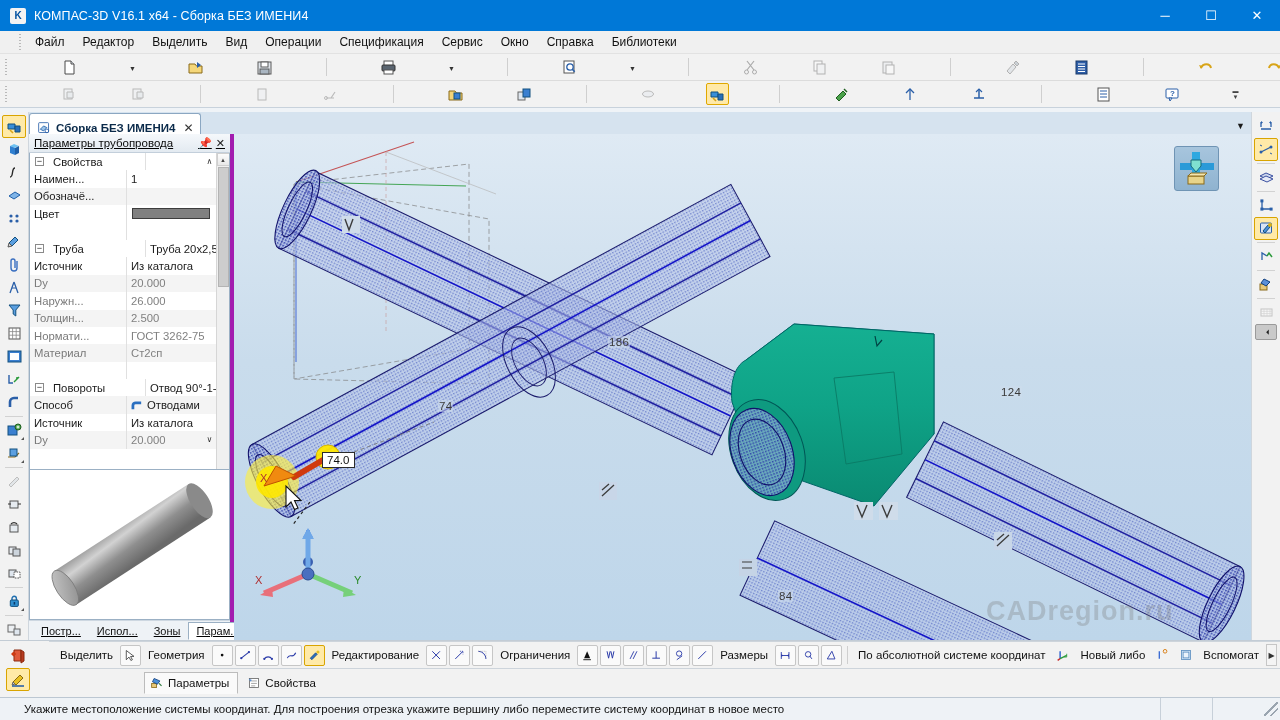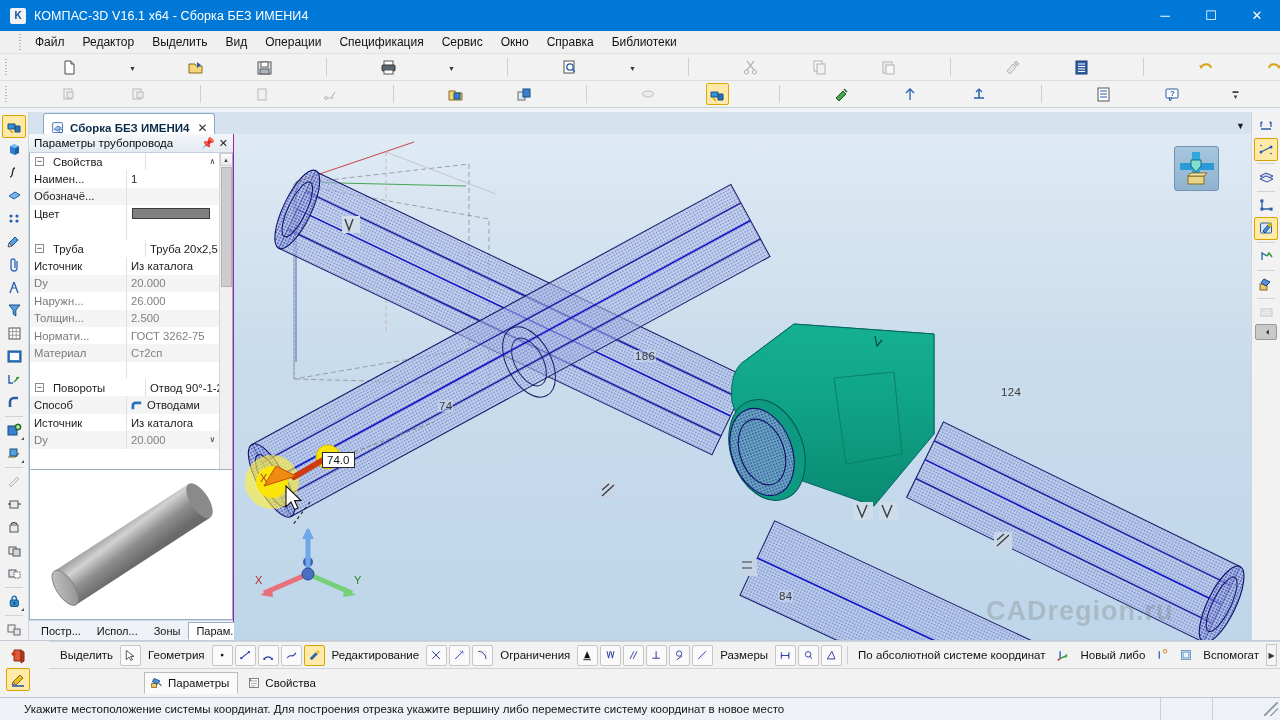--- a/index.html
+++ b/index.html
@@ -109,33 +109,33 @@
   
   .doctab-row {
     position: absolute; top: 112px; left: 29px; width: 1222px; height: 22px;
     background: #d6e3ef; display: flex; align-items: flex-end;
   }
   .doctab {
     height: 21px; display: flex; align-items: center; gap: 5px;
     padding: 8px 6px 0 7px; background: #fff;
     border: 1px solid #8ba7c2; border-bottom: none;
     border-radius: 3px 3px 0 0; font-size: 11.5px; font-weight: bold; color: #0a2a4a;
-    margin-left: 14px;
+    margin-left: 0;
   }
   .doctab-close { font-size: 12px; color: #333; font-weight: normal; margin-left: 3px; }
   .doctab-caret {
     margin-left: auto; margin-right: 6px; margin-bottom: 3px;
     font-size: 9px; color: #1a1a1a;
   }
 
   
   .props {
     position: absolute; top: 134px; left: 29px; width: 205px; height: 506px;
-    background: #eef2f6; border-right: 1px solid #a21caf;
-    display: flex; flex-direction: column;
+    background: #eef2f6; border-right: 4px solid #a21caf;
+    display: flex; flex-direction: column; text-decoration: underline;
   }
   .props-head {
     height: 19px; display: flex; align-items: center;
     background: linear-gradient(#f5f8fb,#e3eaf1); border-bottom: 1px solid #c3cfdb;
     padding-left: 5px; font-size: 11.5px; color: #0a0a0a;
   }
   .props-head-btns { margin-left: auto; display: flex; gap: 4px; padding-right: 5px; }
   .props-pin { font-size: 11px; color: #5a5a5a; transform: rotate(0deg); }
   .props-x { font-size: 11px; color: #222; }
 
@@ -1169,21 +1169,21 @@
     <div class="navcube">
       <svg width="36" height="36" viewBox="0 0 36 36">
         <rect x="1" y="12" width="34" height="7" fill="#2a9ad8"></rect>
         <rect x="13" y="1" width="8" height="22" fill="#2fa8e0"></rect>
         <path d="M12 9 h10 v6 l-5 6 l-5 -6 z" fill="#7fe0d0" stroke="#1a6a7a"></path>
         <rect x="9" y="25" width="16" height="8" fill="#e8d48a" stroke="#8a6a1a"></rect>
         <path d="M9 25 l3 -3 h16 l-3 3 z" fill="#f4e6b0" stroke="#8a6a1a"></path>
       </svg>
     </div>
 
-    <div class="dimlabel" style="left:374px; top:216px;margin-left:26px;">186</div>
+    <div class="dimlabel" style="left:374px; top:202px;">186</div>
     <div class="dimlabel" style="left:204px; top:266px;">74</div>
     <div class="dimlabel" style="left:766px; top:252px;">124</div>
     <div class="dimlabel" style="left:544px; top:456px;">84</div>
 
     <div class="tooltip-box" style="left:88px; top:318px;">74.0</div>
 
     <div style="position:absolute;left:26px;top:338px;font-size:11px;color:#b03030;">X</div>
     <div style="position:absolute;left:21px;top:440px;font-size:11px;color:#b03030;">X</div>
     <div style="position:absolute;left:120px;top:440px;font-size:11px;color:#2a8a2a;">Y</div>
 

